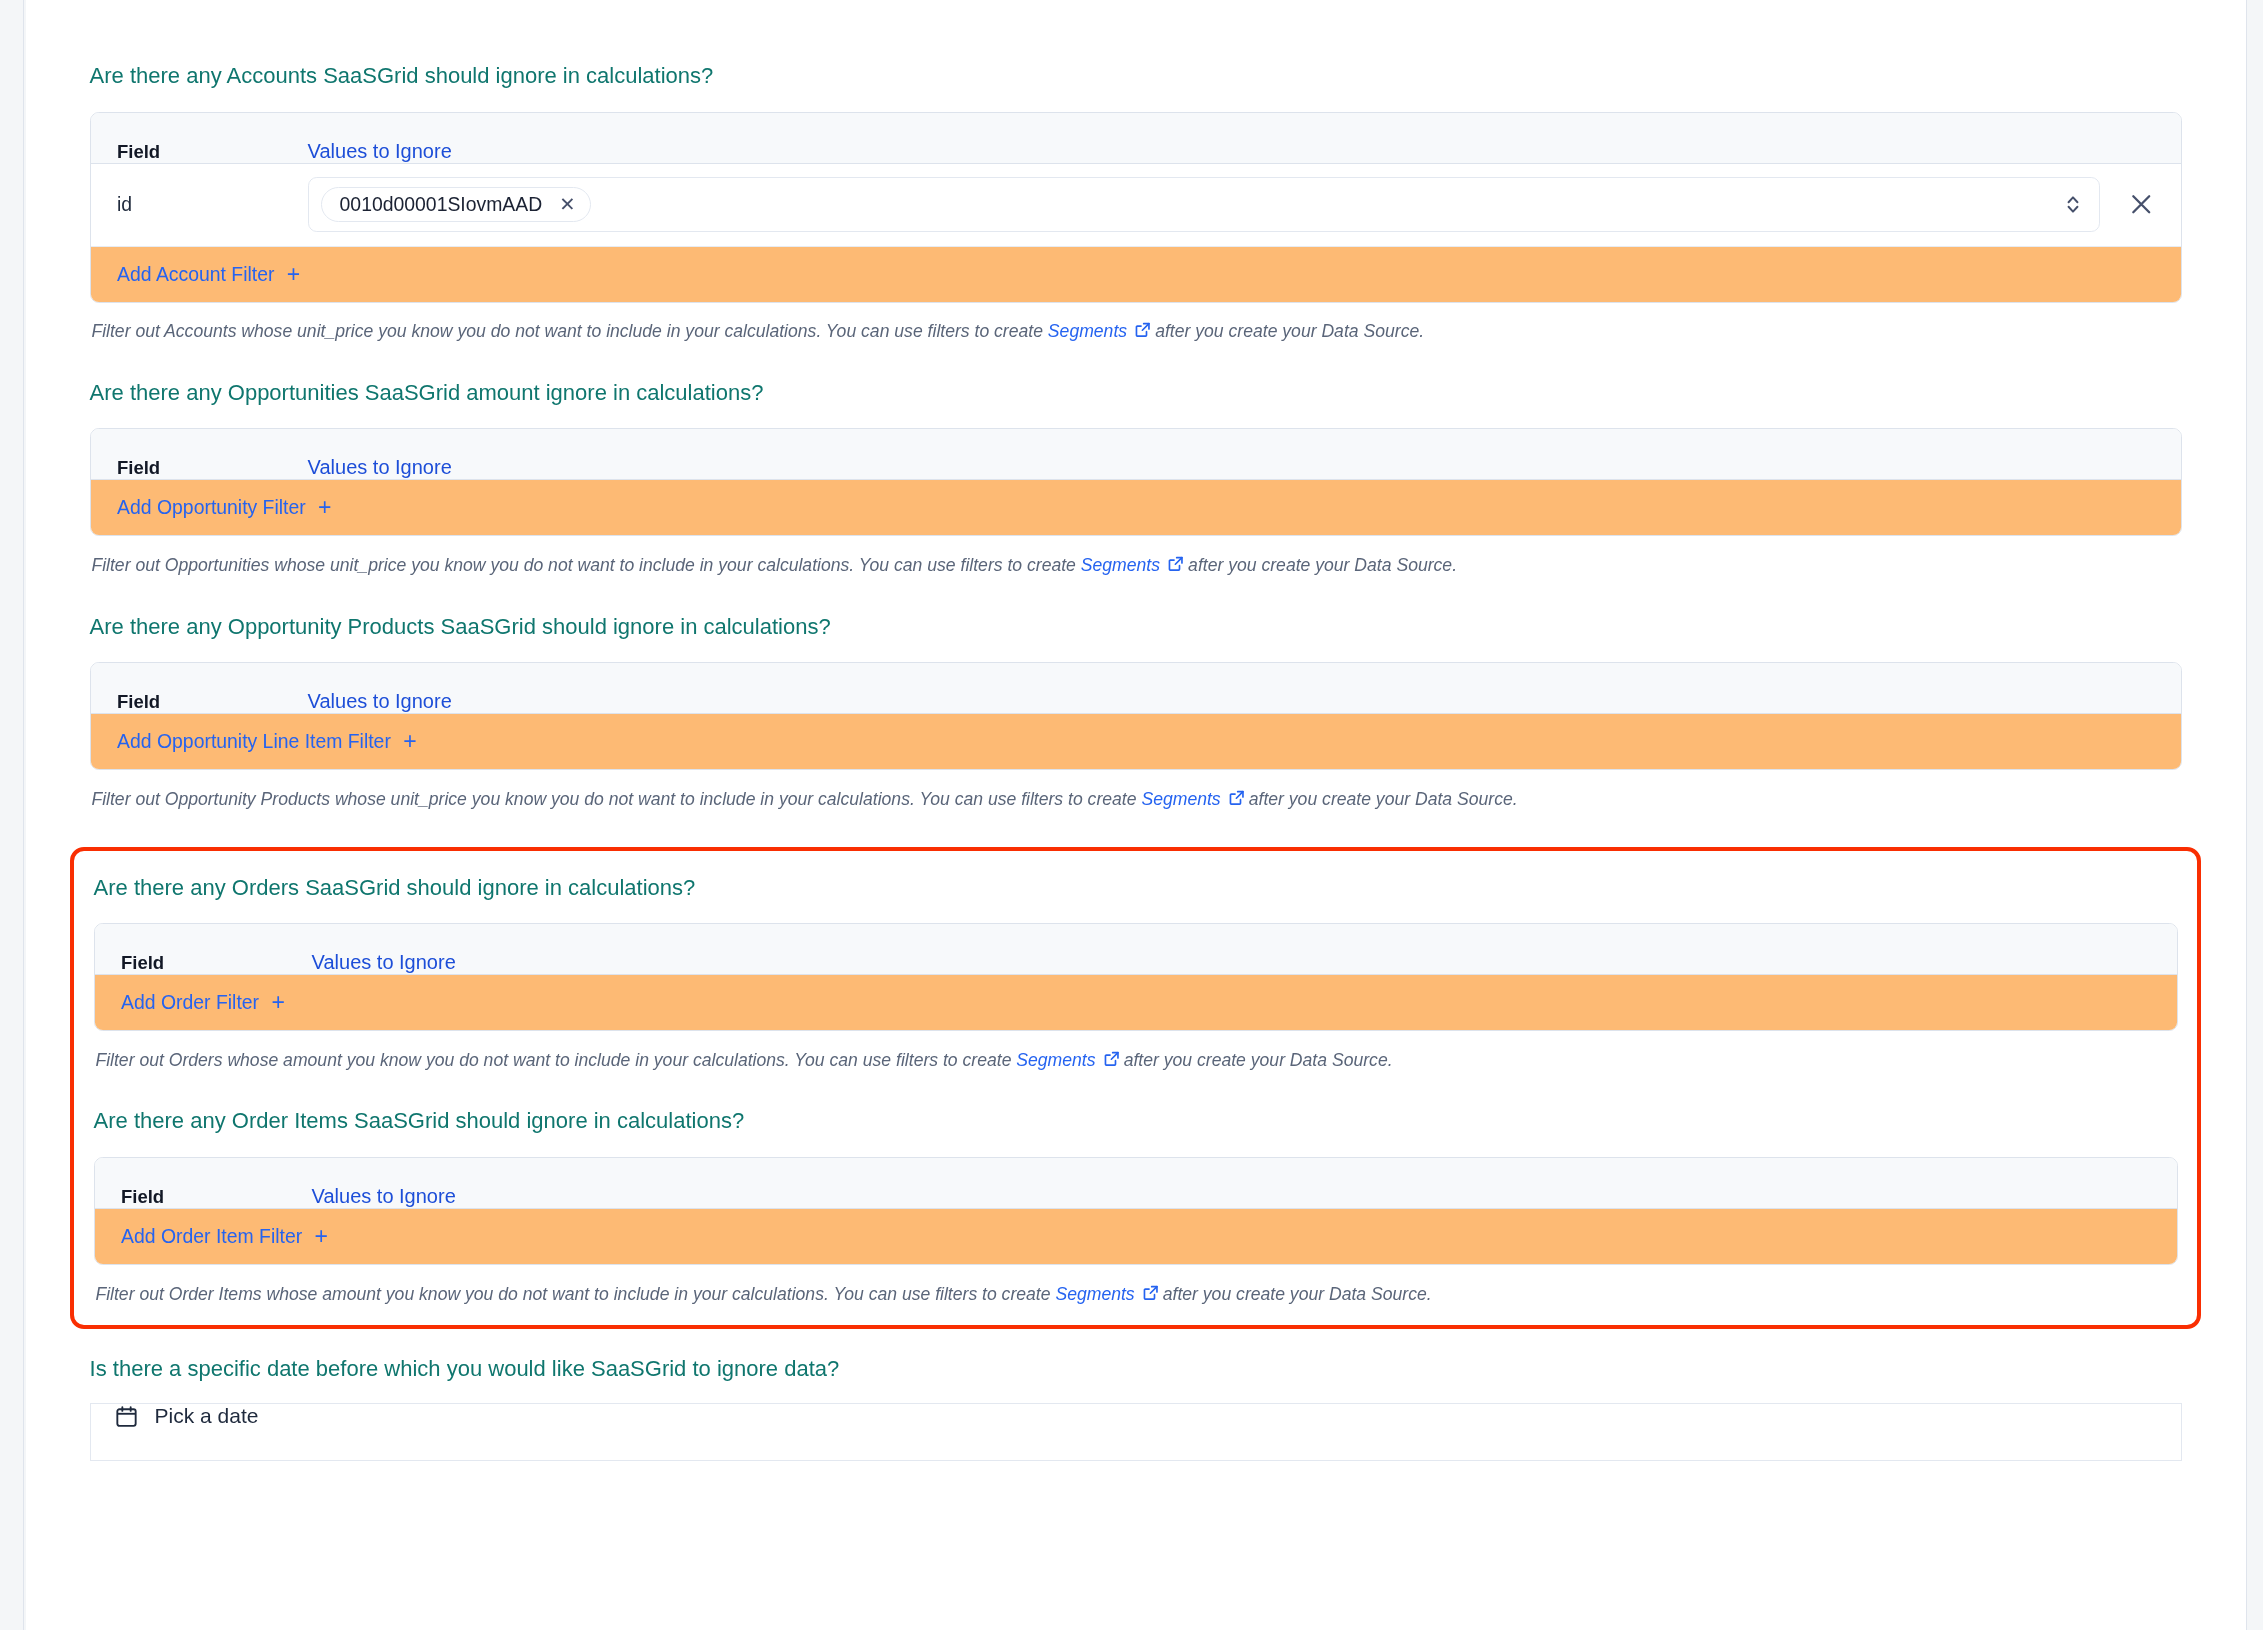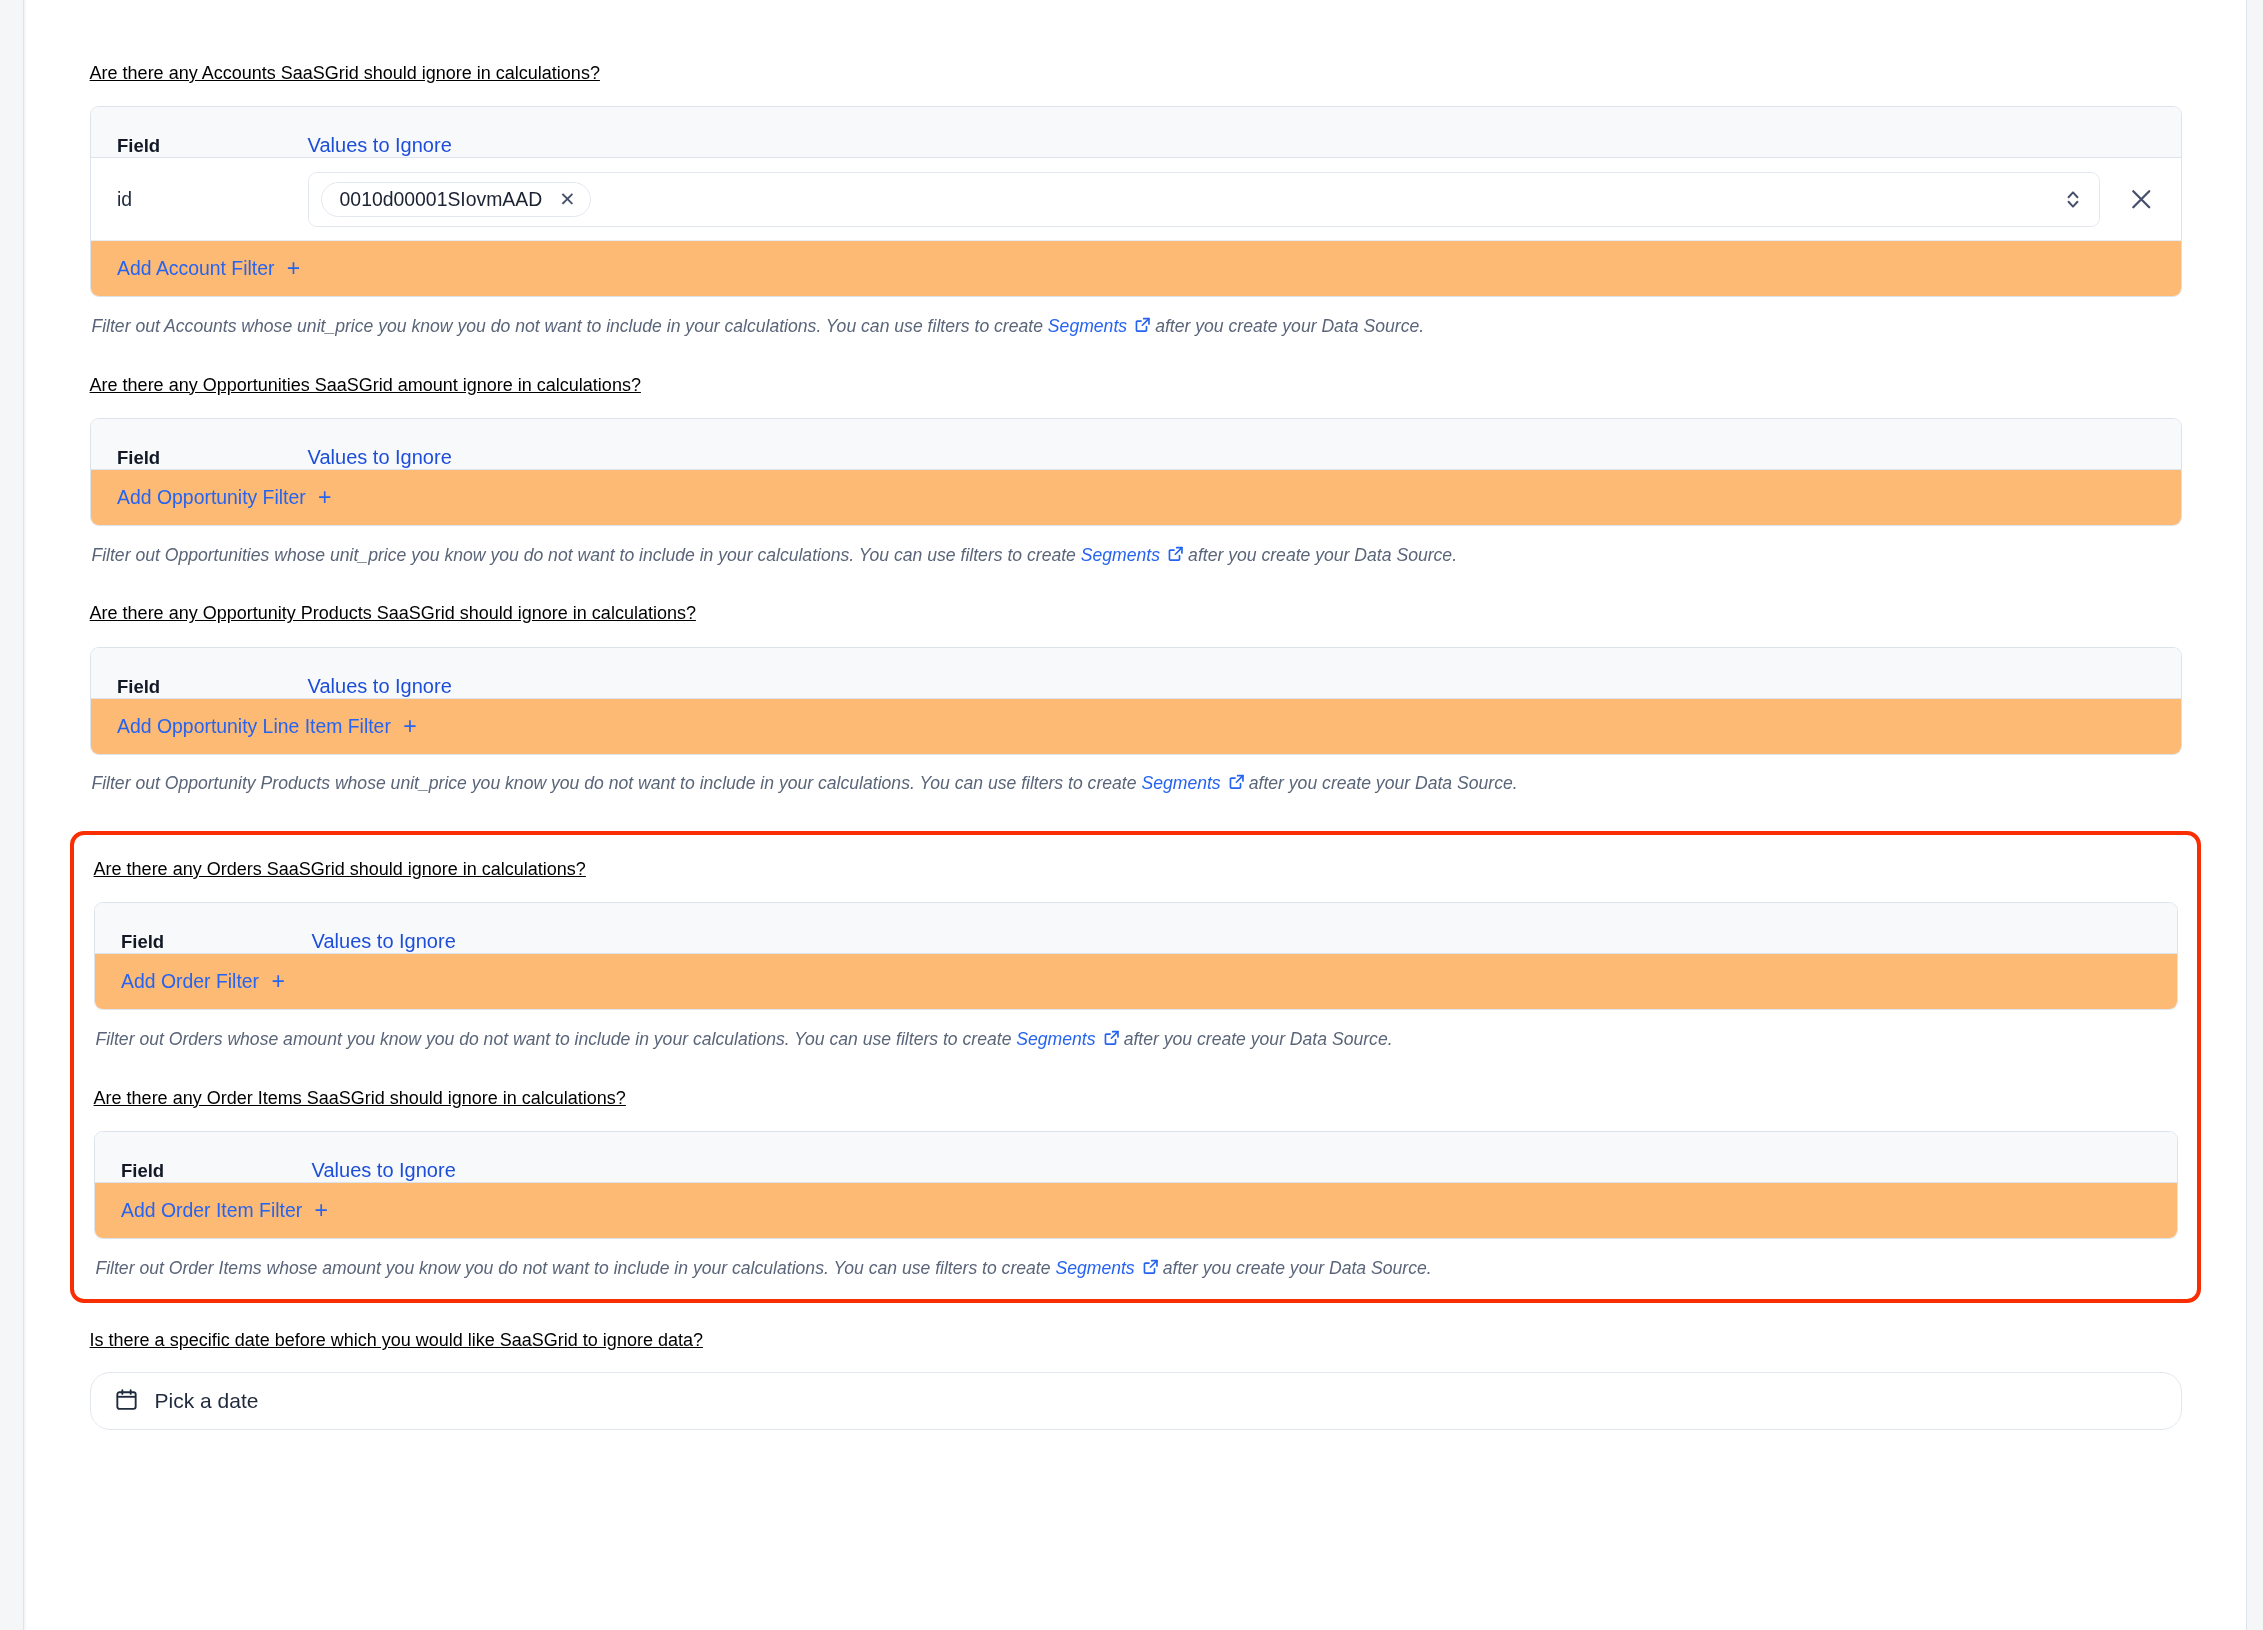--- a/index.html
+++ b/index.html
@@ -54,26 +54,25 @@
     line-height: 1.2;
   }
 
   .content {
     margin-top: 37px;
     padding: 0 32px;
     position: relative;
   }
 
   .question {
-    font-size: 18px;
-    color: #000000;
+    font-size: 22px;
+    color: #0f766e;
     font-weight: 400;
     line-height: 1.3;
     margin-bottom: 21px;
-    text-decoration: underline;
   }
 
   .filter-table {
     width: 100%;
     border: 1.8px solid #dde3ec;
     border-radius: 8.8px;
     background: #ffffff;
     overflow: hidden;
   }
 
@@ -209,23 +208,23 @@
     padding: 23px 19.4px 17.6px 19.4px;
     margin: 7px -19.4px 26.5px -19.4px;
   }
   .highlight-box .section:last-child { margin-bottom: 0; }
   .highlight-box .helper:last-child { margin-bottom: 0; }
 
   .datepicker {
     margin-top: 19.4px;
     height: 58px;
     border: 1.8px solid #e3e8f0;
-    border-radius: 20px;
-    display: flex;
-    align-items: center;
+    border-radius: 0;
+    display: flex;
+    align-items: flex-start;
     gap: 16px;
     padding: 0 23px;
     background: #fff;
     cursor: pointer;
   }
   .dp-text { font-size: 21px; color: #1f2a3d; }
 </style>
 </head>
 <body>
 

